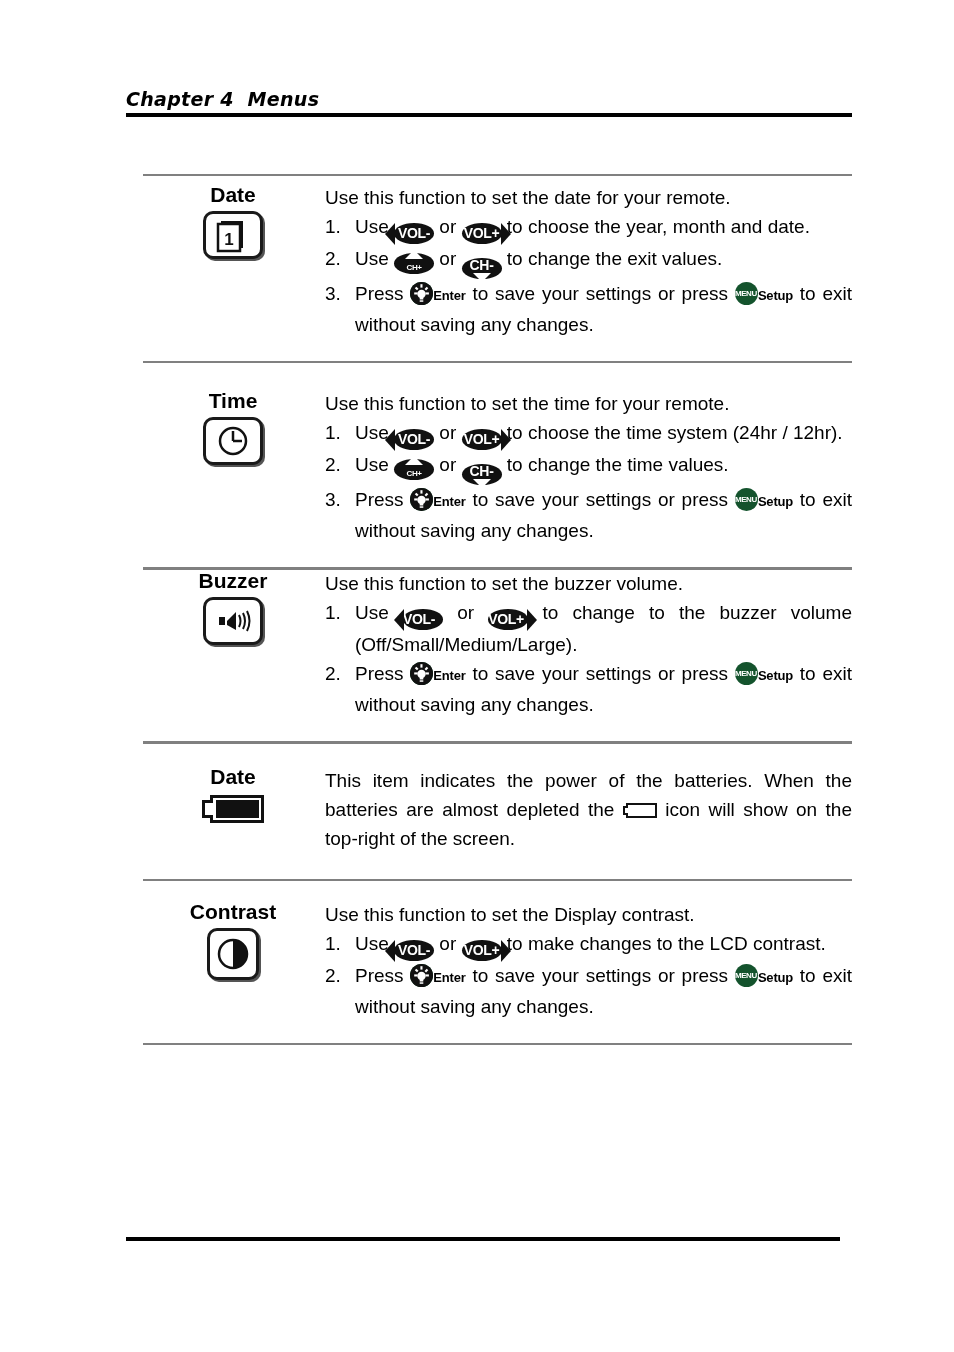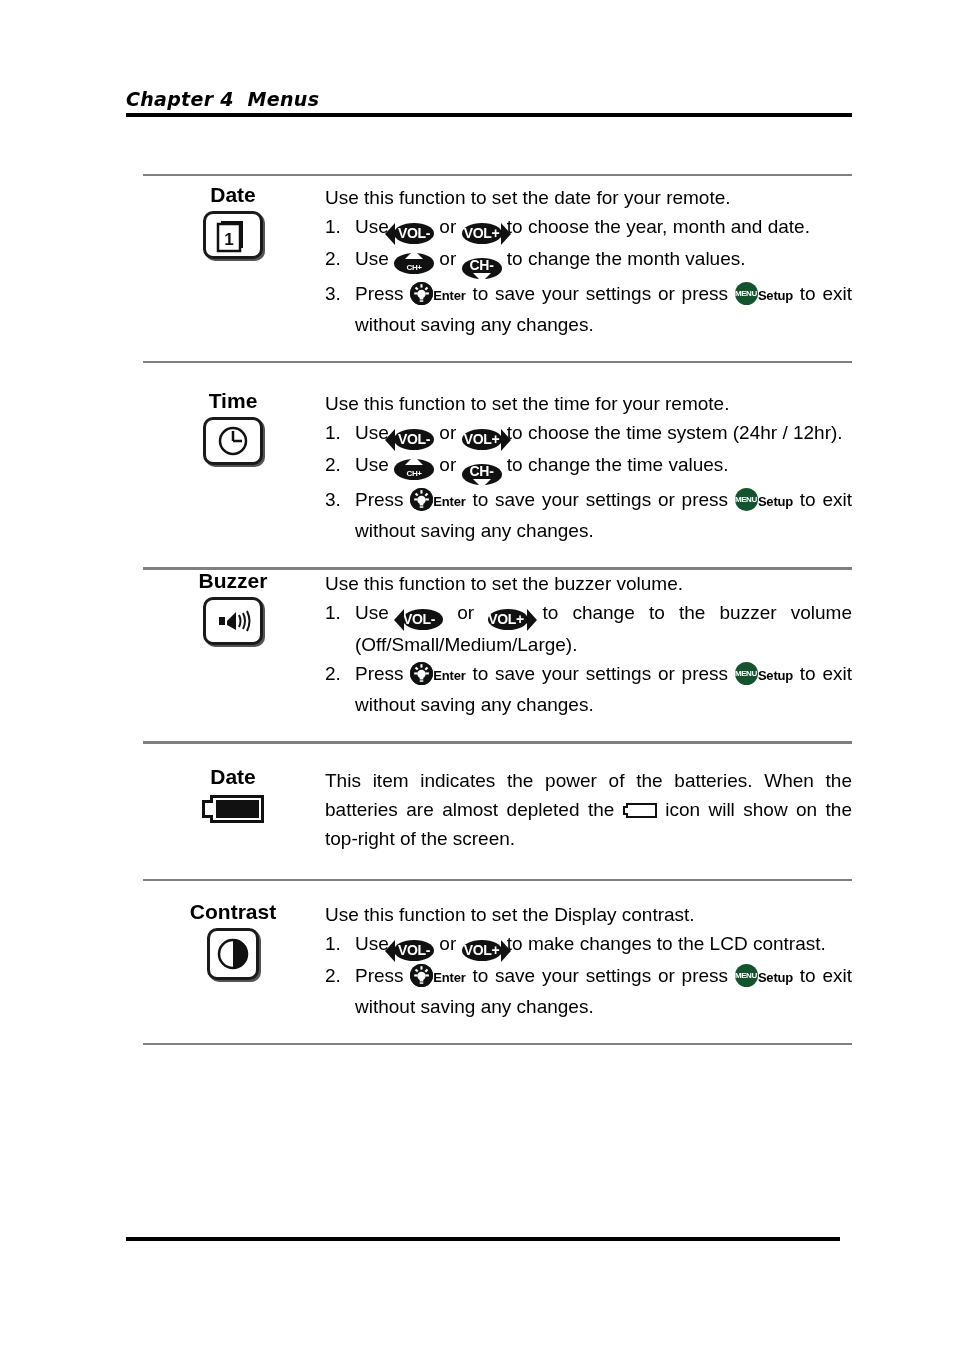--- a/index.html
+++ b/index.html
@@ -297,21 +297,21 @@
           </svg>
         </div>
       </div>
       <div class="cell-body">
         <div class="intro">Use this function to set the date for your remote.</div>
         <ol class="steps">
           <li>
             <span>Use </span><span class="oval left"><span class="txt">VOL-</span></span><span> or </span><span class="oval right"><span class="txt">VOL+</span></span><span> to choose the year, month and date.</span>
           </li>
           <li>
-            <span>Use </span><span class="oval updn toparrow"><span class="arrow up"></span><span class="txt">CH+</span></span><span> or </span><span class="oval updn botarrow"><span class="txt">CH-</span><span class="arrow down"></span></span><span> to change the month values.</span>
+            <span>Use </span><span class="oval updn toparrow"><span class="arrow up"></span><span class="txt">CH+</span></span><span> or </span><span class="oval updn botarrow"><span class="txt">CH-</span><span class="arrow down"></span></span><span> to change the exit values.</span>
           </li>
           <li class="just">
             <span>Press </span><span class="circlekey"><svg width="23" height="23" viewBox="0 0 23 23">
                   <circle cx="11.5" cy="11.5" r="11.5" fill="#111"></circle>
                   <g fill="#fff">
                     <rect x="10.4" y="2.2" width="2.1" height="3.4"></rect>
                     <rect x="4.2" y="10.4" width="3.4" height="2.1"></rect>
                     <rect x="15.5" y="10.4" width="3.4" height="2.1"></rect>
                     <rect x="5.6" y="5.0" width="2.1" height="3.1" transform="rotate(-45 6.6 6.5)"></rect>
                     <rect x="15.4" y="5.0" width="2.1" height="3.1" transform="rotate(45 16.4 6.5)"></rect>

